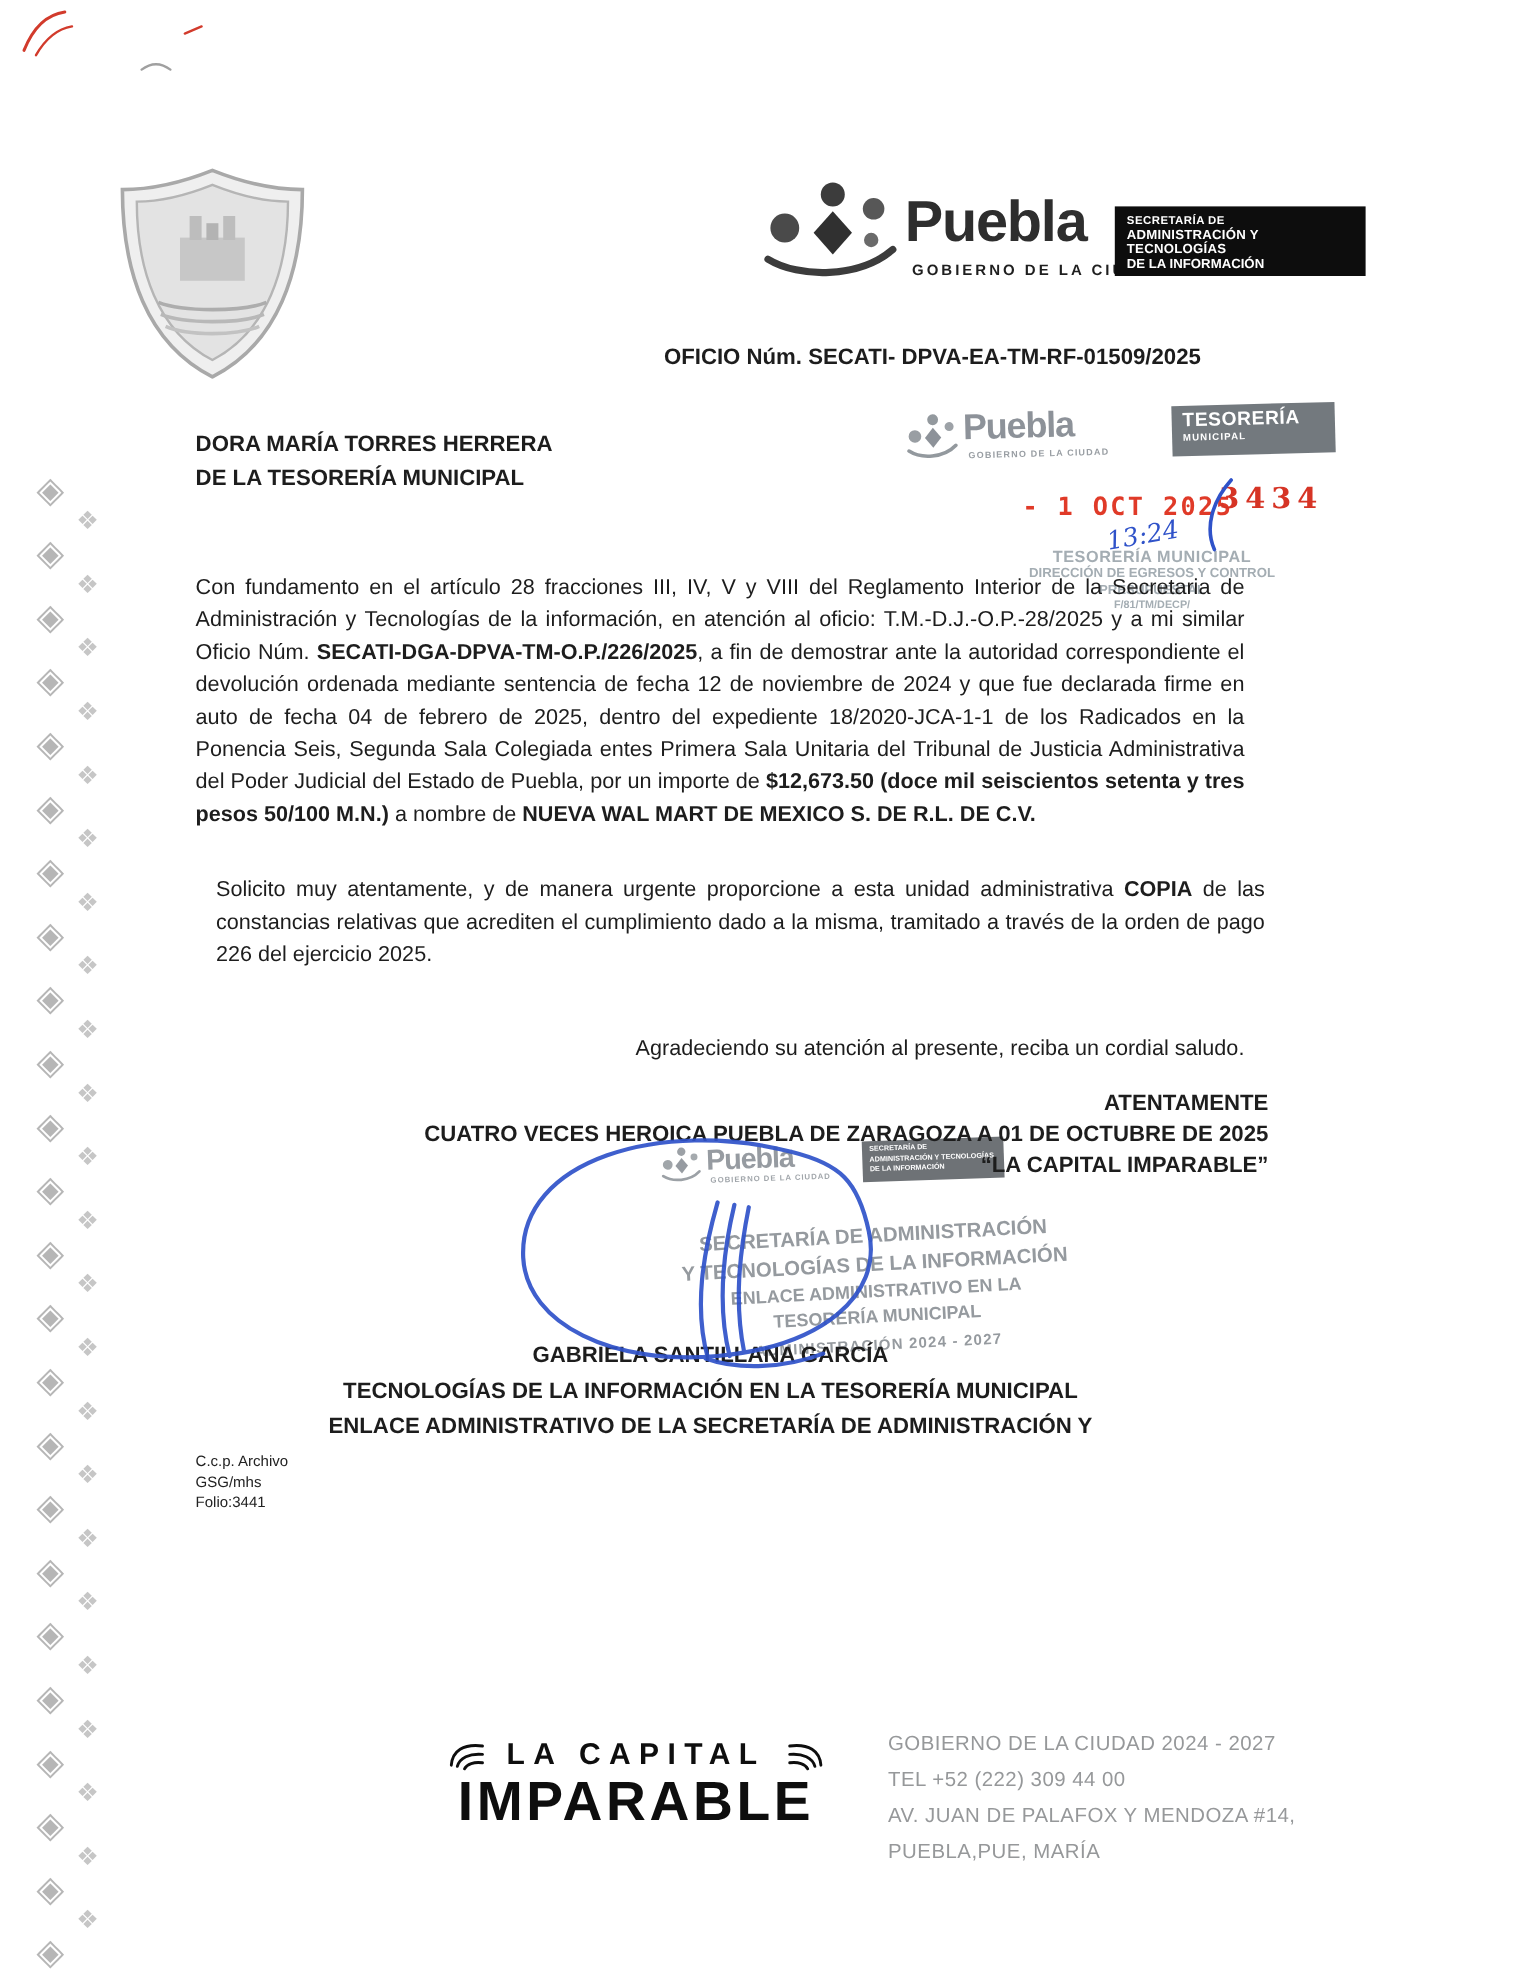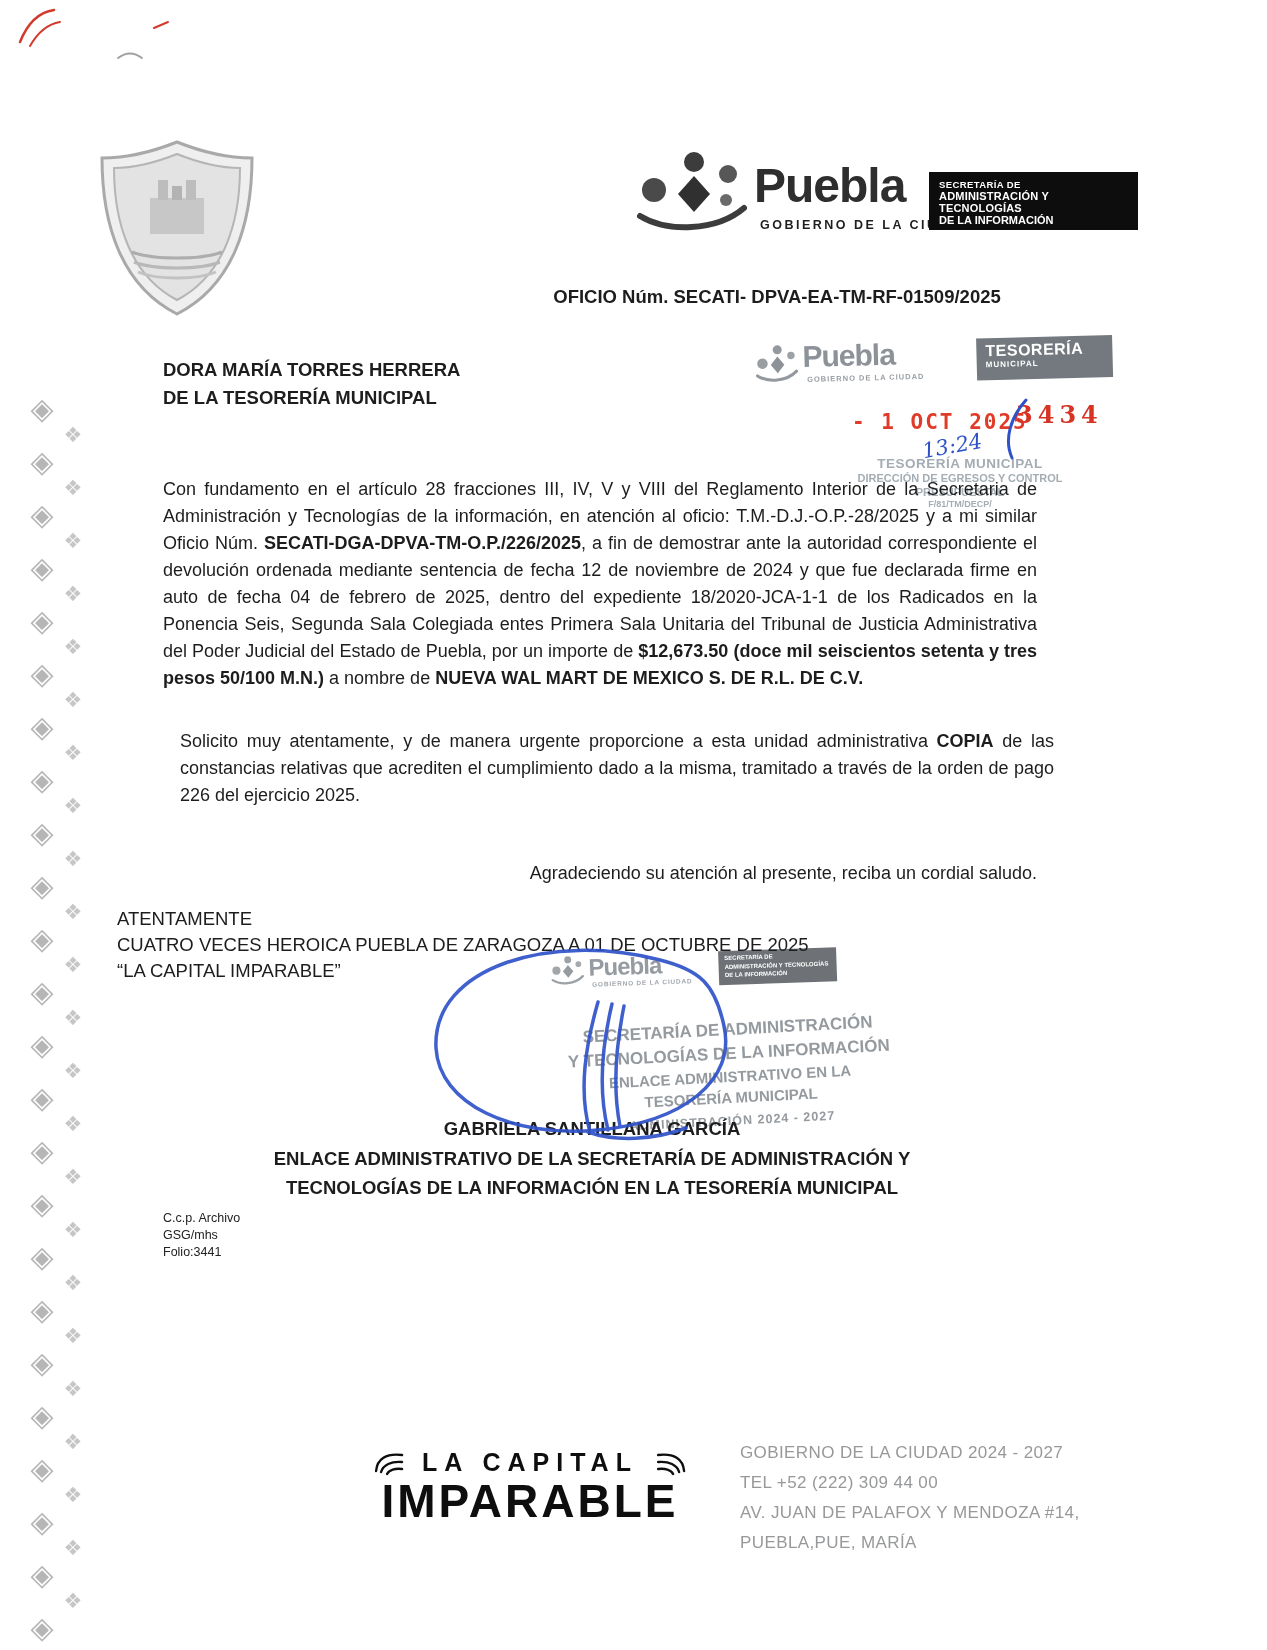--- a/index.html
+++ b/index.html
@@ -44,21 +44,21 @@
   .rfaded .f2, .rfaded .f3 { font-size:11px; font-weight:bold; line-height:14px; }
   .rfaded .f4 { font-size:9px; font-weight:bold; }
 
   
   .para { left:163px; width:874px; font-size:18px; line-height:27px; text-align:justify; z-index:2; }
   .p1 { top:476px; }
   .p2 { top:728px;margin-left:17px; }
   .p3 { top:860px; text-align:right; }
   .para b { font-weight:bold; }
 
-  .closing { left:117px; top:906px; width:940px; text-align:left; font-weight:normal; font-size:18.5px; line-height:26px; z-index:2; }
+  .closing { left:117px; top:906px; width:940px; text-align:right; font-weight:bold; font-size:18.5px; line-height:26px; z-index:2; }
 
   
   .sstamp-logo { left:548px; top:950px; width:300px; transform:rotate(-2deg); opacity:.8; z-index:1; }
   .sstamp-logo .brand { position:absolute; left:40px; top:0; font-size:24px; font-weight:800; letter-spacing:-1px; color:#7d838a; }
   .sstamp-logo .tag { position:absolute; left:43px; top:27px; font-size:6.5px; font-weight:bold; letter-spacing:.8px; color:#8a9096; }
   .sstamp-logo .mbox { position:absolute; left:170px; top:2px; width:118px; height:34px; background:#4a4f54; color:#fff; padding:3px 6px; }
   .sstamp-logo .mbox div { font-size:6px; font-weight:bold; line-height:8.5px; }
   .sstamp { left:545px; top:1018px; width:370px; text-align:center; transform:rotate(-3deg); color:#8d9297; font-weight:bold; opacity:.92; z-index:1; }
   .sstamp .s1, .sstamp .s2 { font-size:17px; line-height:24px; }
   .sstamp .s3 { font-size:15px; line-height:22px; }
@@ -245,22 +245,22 @@
       <path d="M258 20 C 150 -8, 30 26, 34 108 C 37 164, 110 198, 196 190 C 282 182, 334 140, 322 86 C 313 44, 298 30, 258 20"></path>
       <path d="M196 62 C 184 104, 176 150, 188 192"></path>
       <path d="M210 64 C 200 106, 196 150, 206 190"></path>
       <path d="M222 66 C 214 106, 210 146, 218 186"></path>
       <path d="M186 192 C 214 202, 252 200, 284 188"></path>
     </g>
   </svg>
 
   <div class="abs signer">
     <div>GABRIELA SANTILLANA GARCÍA</div>
+    <div>TECNOLOGÍAS DE LA INFORMACIÓN EN LA TESORERÍA MUNICIPAL</div>
     <div>ENLACE ADMINISTRATIVO DE LA SECRETARÍA DE ADMINISTRACIÓN Y</div>
-    <div>TECNOLOGÍAS DE LA INFORMACIÓN EN LA TESORERÍA MUNICIPAL</div>
   </div>
 
   <div class="abs footnotes">
     <div>C.c.p. Archivo</div>
     <div>GSG/mhs</div>
     <div>Folio:3441</div>
   </div>
 
   <div class="abs flogo">
     <div class="row1">

